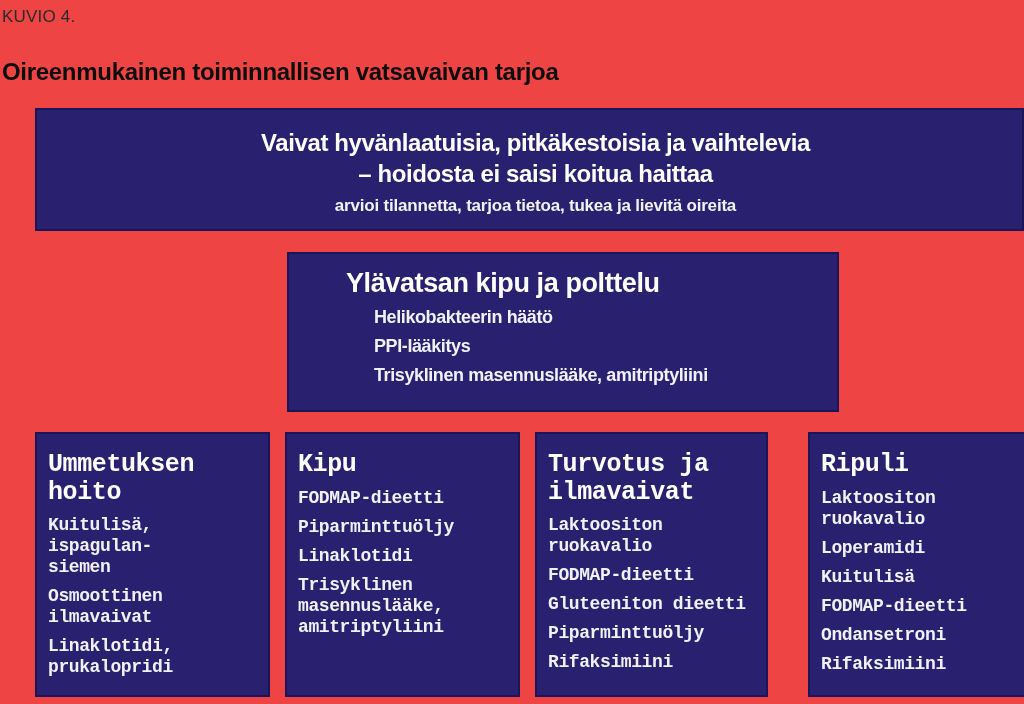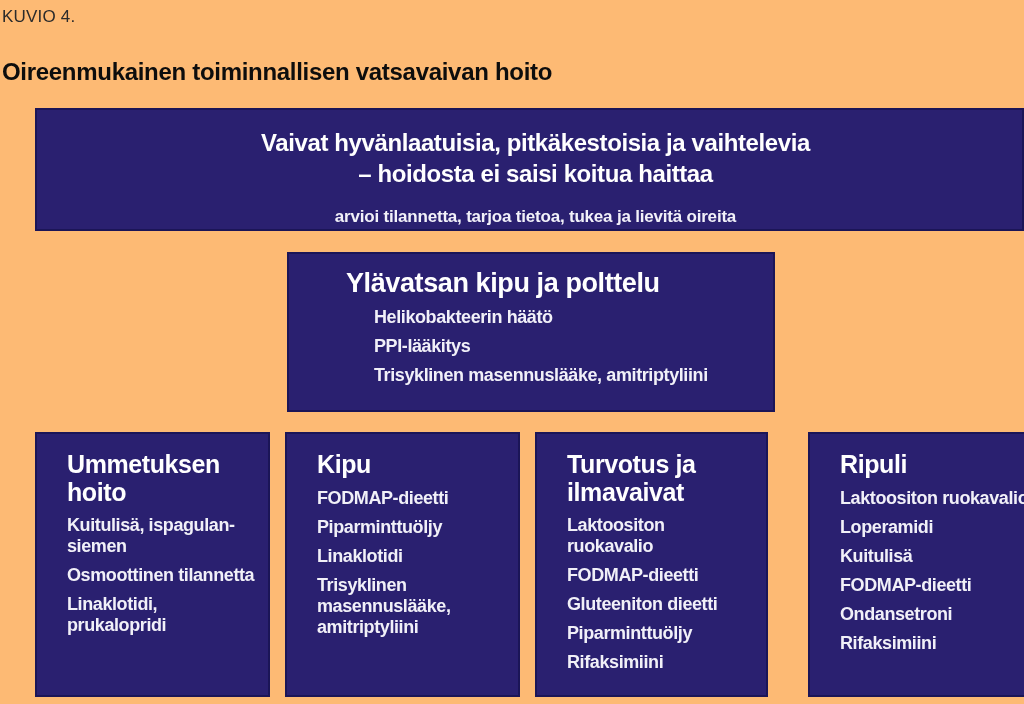--- a/index.html
+++ b/index.html
@@ -1,20 +1,20 @@
 <!DOCTYPE html>
 <html><head>
 <meta charset="utf-8">
 <style>
   html, body { margin: 0; padding: 0; background: #ffffff; }
   .canvas {
     position: relative;
     width: 1024px;
     height: 704px;
-    background: #fdba74;
+    background: #ef4444;
     overflow: hidden;
     font-family: "Liberation Sans", "DejaVu Sans", sans-serif;
   }
   .kuvio-label {
     position: absolute;
     left: 2px; top: 7px;
     font-size: 17px;
     font-weight: 500;
     letter-spacing: 0.2px;
     color: #2b2b2b;
@@ -44,43 +44,44 @@
   .banner-heading {
     margin-top: 17px;
     font-size: 24px;
     line-height: 31px;
     font-weight: 700;
     letter-spacing: -0.4px;
     color: #ffffff;
     white-space: pre-line;
   }
   .banner-subtitle {
-    margin-top: 18px;
+    margin-top: 7px;
     font-size: 17px;
     font-weight: 700;
     letter-spacing: -0.2px;
     color: #f2f1f9;
   }
   
   .middle {
     left: 287px; top: 252px;
-    width: 488px; height: 160px;
+    width: 552px; height: 160px;
     padding: 14px 18px 0 57px;
   }
   .mid-title {
     font-size: 27px;
     font-weight: 700;
     letter-spacing: -0.4px;
     color: #ffffff;
   }
   
   .col {
     top: 432px;
     height: 265px;
-    padding: 17px 10px 0 30px;
+    padding: 17px 10px 0 11px;
+    font-family: Liberation Mono, monospace;
   }
   .col-1 { left: 35px;  width: 235px; }
   .col-2 { left: 285px; width: 235px; }
   .col-3 { left: 535px; width: 233px; }
   .col-4 { left: 808px; width: 241px; }
   .col-title {
     font-size: 25px;
     line-height: 1.1;
     font-weight: 700;
     letter-spacing: -0.4px;
@@ -101,21 +102,21 @@
   }
   .middle .item { font-size: 18px; margin-top: 8px; }
 </style>
 </head>
 <body>
 
 <div class="canvas">
 
   <div class="kuvio-label">KUVIO 4.</div>
 
-  <div class="fig-title">Oireenmukainen toiminnallisen vatsavaivan hoito</div>
+  <div class="fig-title">Oireenmukainen toiminnallisen vatsavaivan tarjoa</div>
 
   <div class="box banner">
     <div class="banner-heading">Vaivat hyvänlaatuisia, pitkäkestoisia ja vaihtelevia
 – hoidosta ei saisi koitua haittaa</div>
     <div class="banner-subtitle">arvioi tilannetta, tarjoa tietoa, tukea ja lievitä oireita</div>
   </div>
 
   <div class="box middle">
     <div class="mid-title">Ylävatsan kipu ja polttelu</div>
     <div class="items">
@@ -124,21 +125,21 @@
         <div class="item">Trisyklinen masennuslääke, amitriptyliini</div>
       </div>
   </div>
 
   <div class="box col col-1">
     <div class="col-title">Ummetuksen
 hoito</div>
     <div class="items">
         <div class="item">Kuitulisä, ispagulan-
 siemen</div>
-        <div class="item">Osmoottinen tilannetta</div>
+        <div class="item">Osmoottinen ilmavaivat</div>
         <div class="item">Linaklotidi,
 prukalopridi</div>
       </div>
   </div>
 
   <div class="box col col-2">
     <div class="col-title">Kipu</div>
     <div class="items">
         <div class="item">FODMAP-dieetti</div>
         <div class="item">Piparminttuöljy</div>

